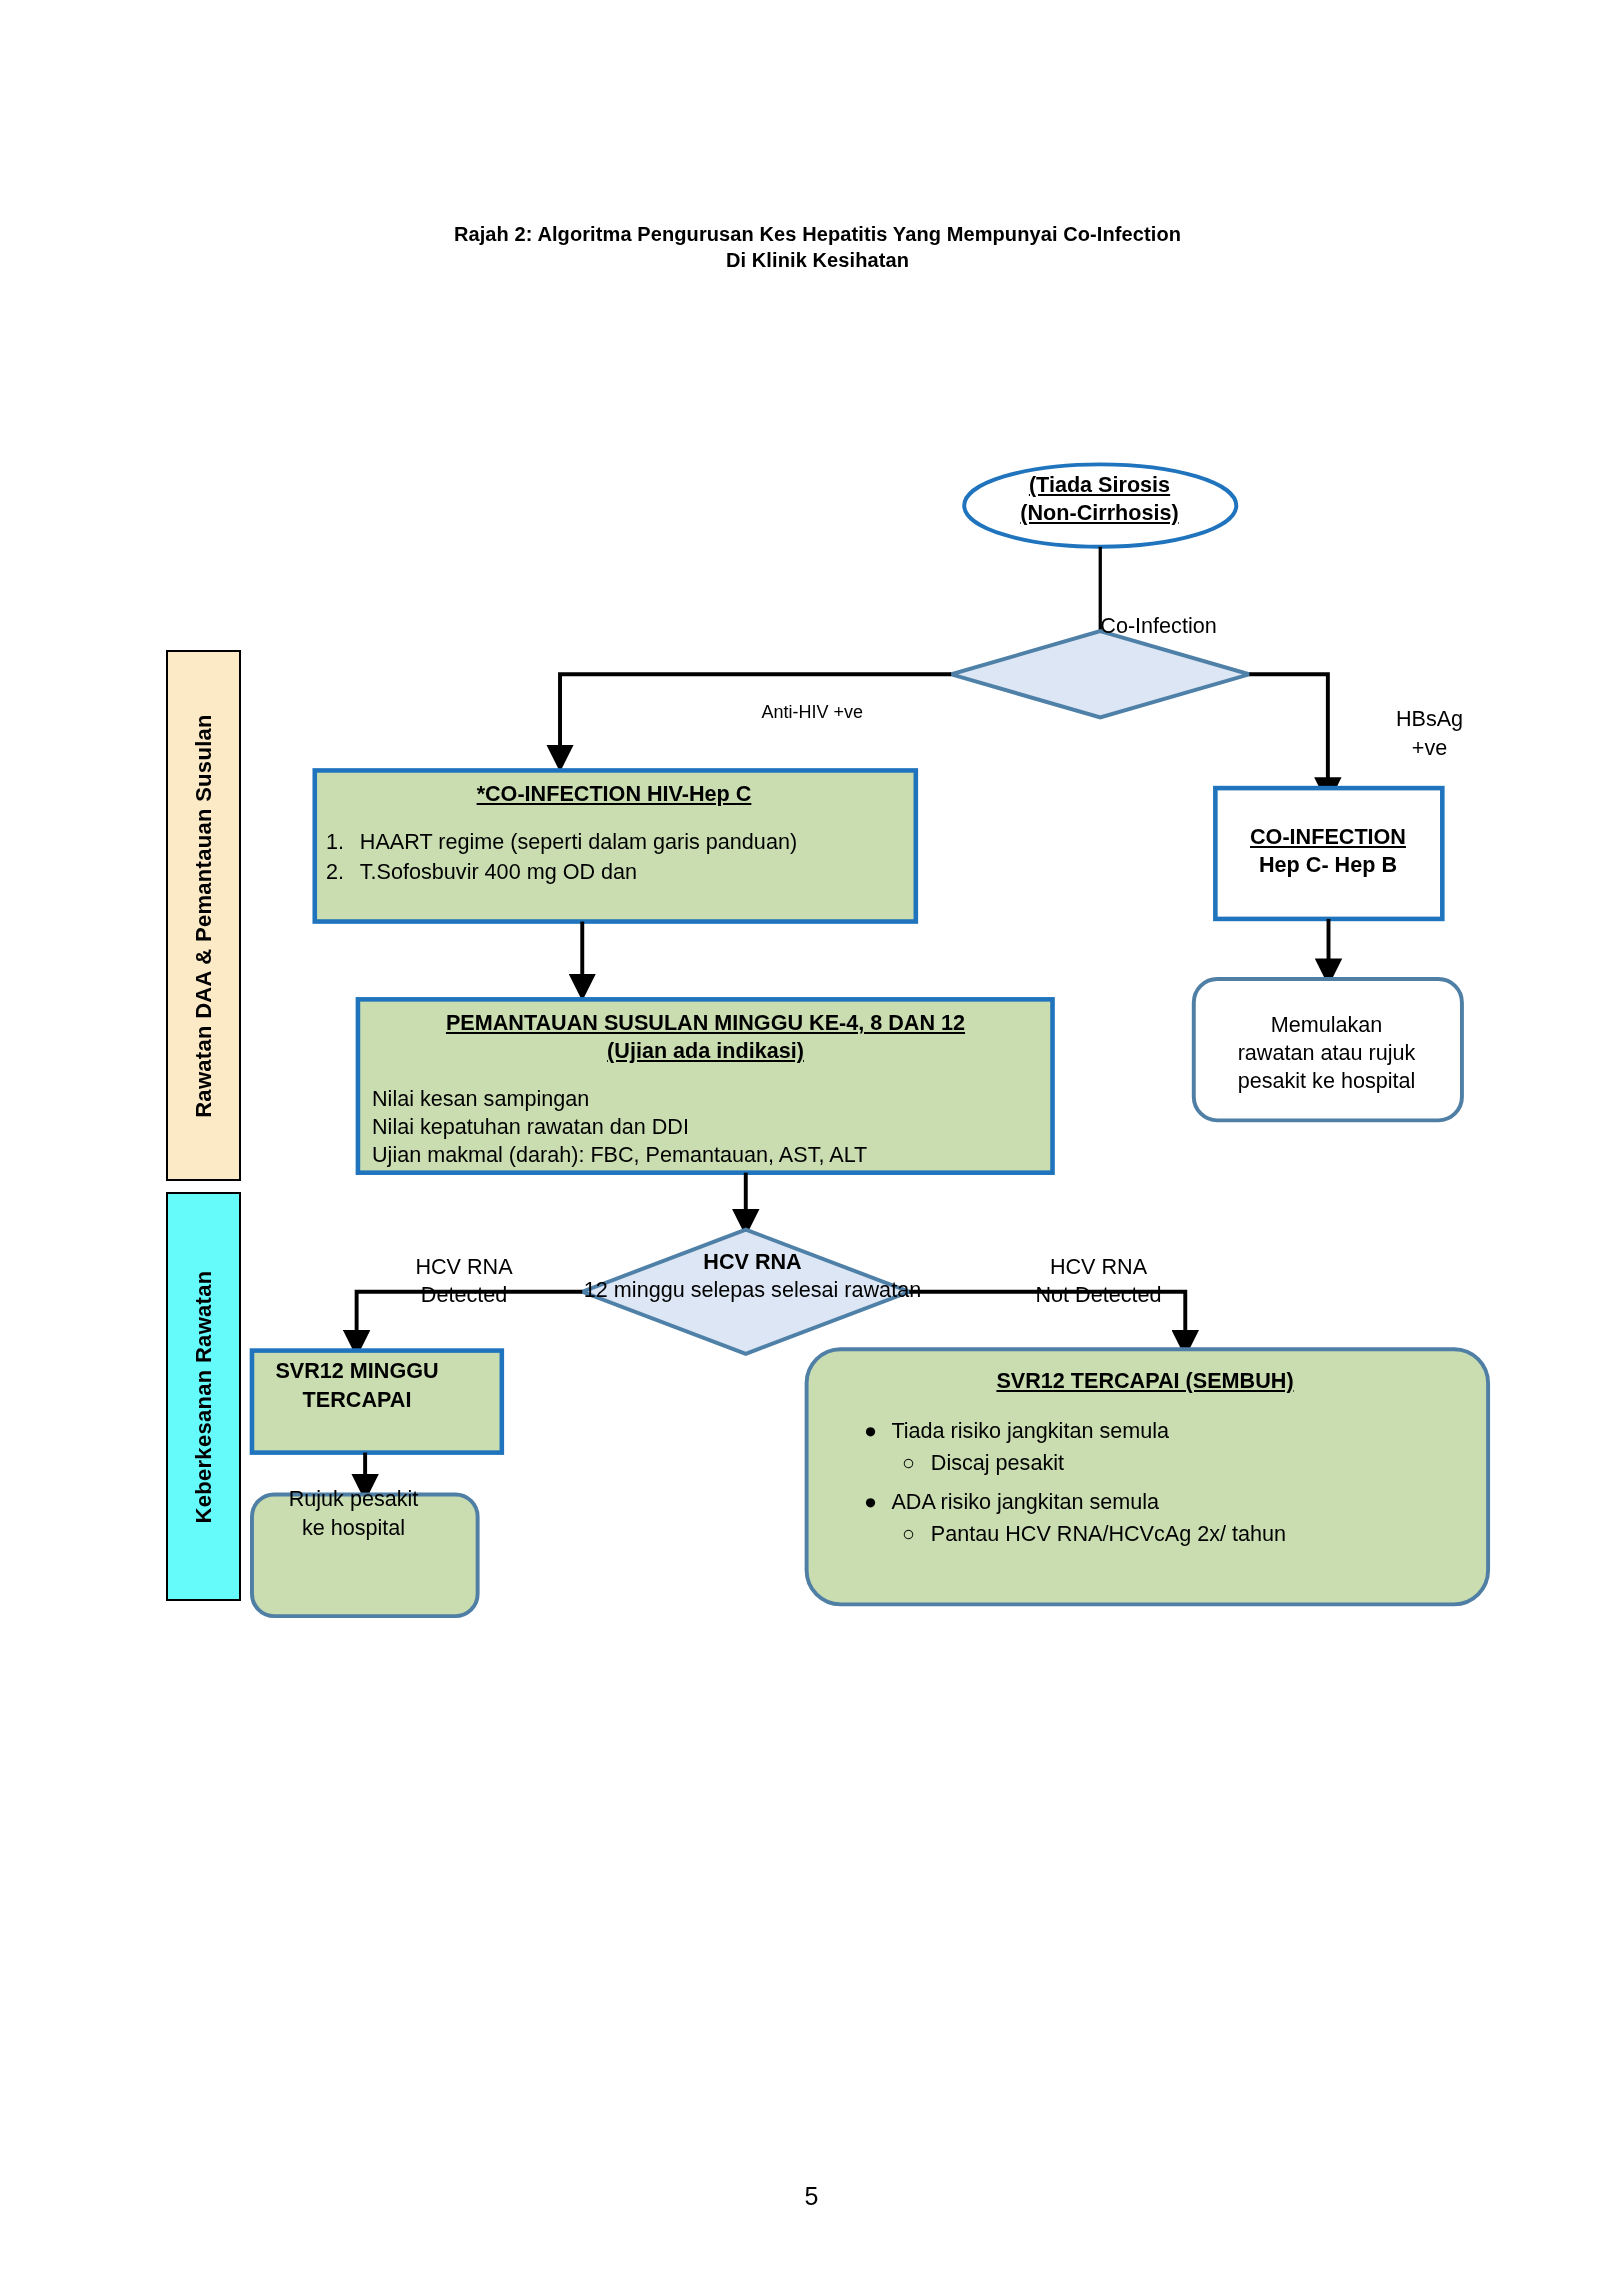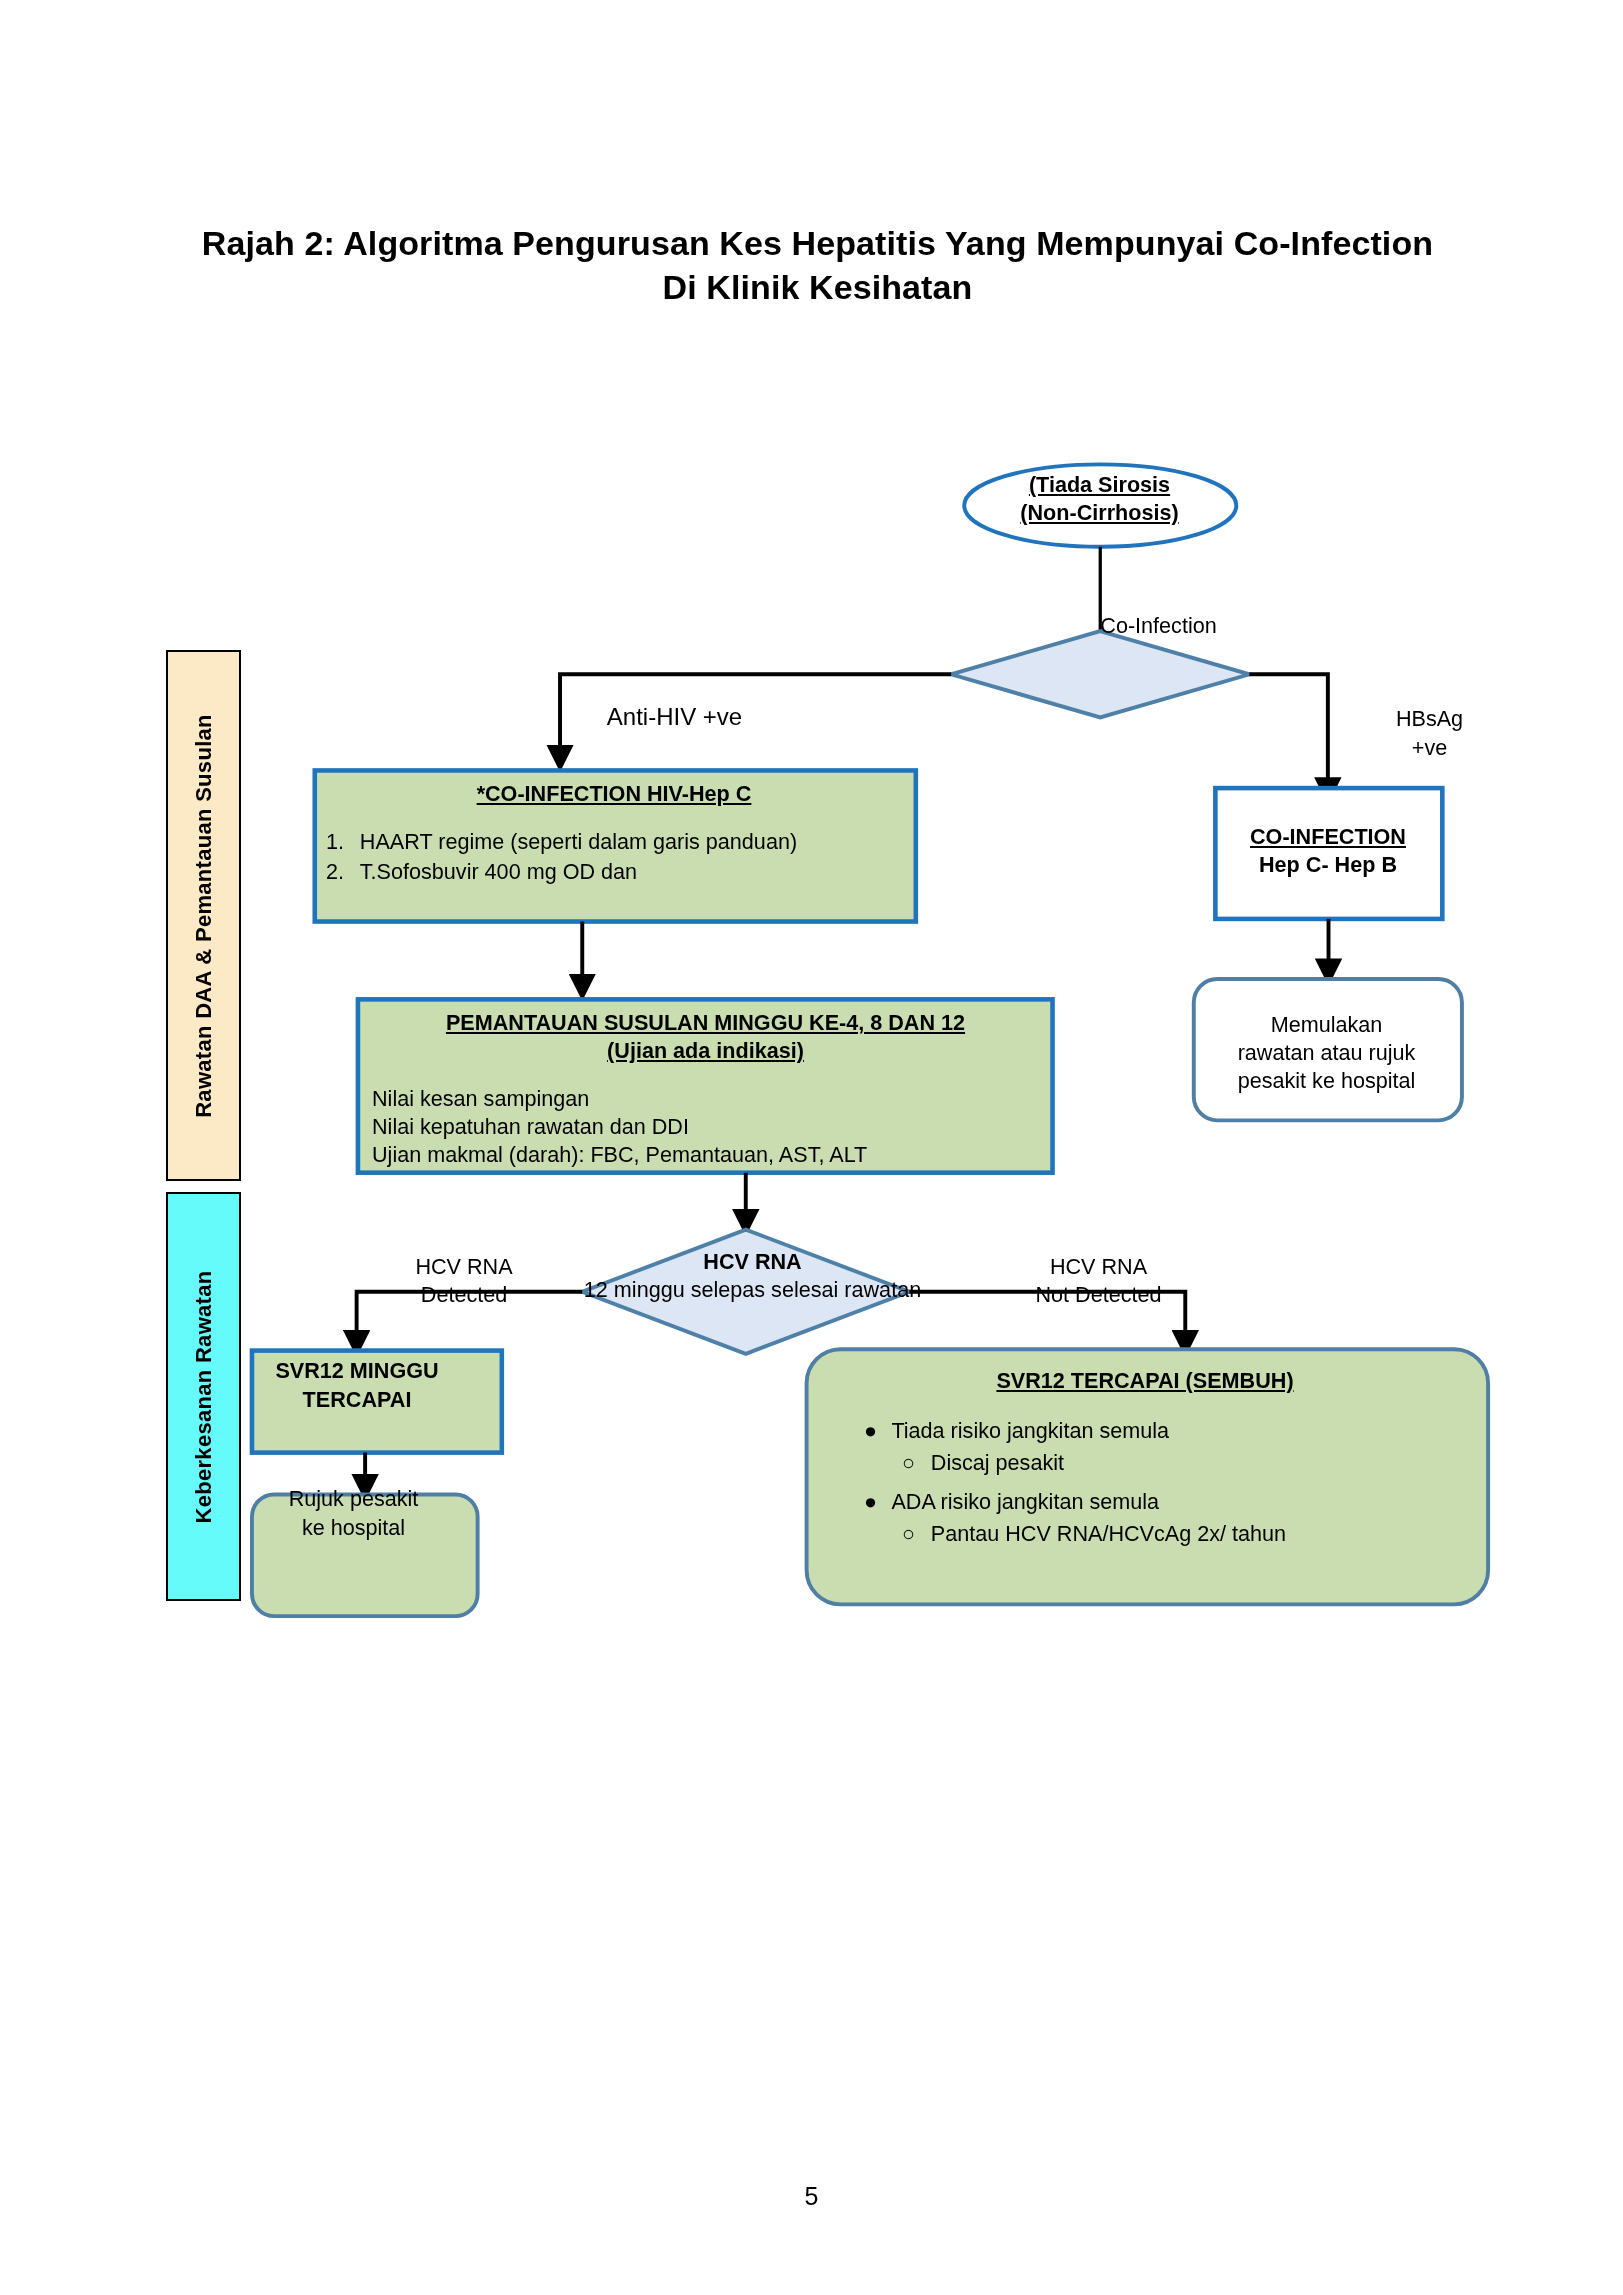--- a/index.html
+++ b/index.html
@@ -24,21 +24,21 @@
     background: #ffffff;
   }
 
   
   .title-block {
     position: absolute;
     left: 196px;
     top: 222px;
     width: 1243px;
     text-align: center;
-    font-size: 34px;
+    font-size: 20px;
     font-weight: bold;
     line-height: 1.28;
     letter-spacing: 0.1px;
   }
   .title-line { display: block; }
 
   
   .page-number {
     position: absolute;
     left: 0;
@@ -110,22 +110,22 @@
   
   #txt-ellipse {
     left: 962px; top: 471px; width: 275px;
     text-align: center; font-weight: bold; font-size: 21.6px; line-height: 1.30;
   }
   #txt-diamond-co {
     left: 1021px; top: 612px; width: 275px;
     text-align: center; font-size: 21.6px;
   }
   #lbl-antihiv {
-    left: 537px; top: 701px; width: 275px;
-    text-align: center; font-size: 24px;
+    left: 588px; top: 701px; width: 275px;
+    text-align: right; font-size: 18px;
   }
   #lbl-hbsag {
     left: 1338px; top: 705px; width: 183px;
     text-align: center; font-size: 21.6px; line-height: 1.32;
   }
 
   #txt-hiv-box {
     left: 326px; top: 780px; width: 576px;
   }
   #txt-hiv-box .list {

